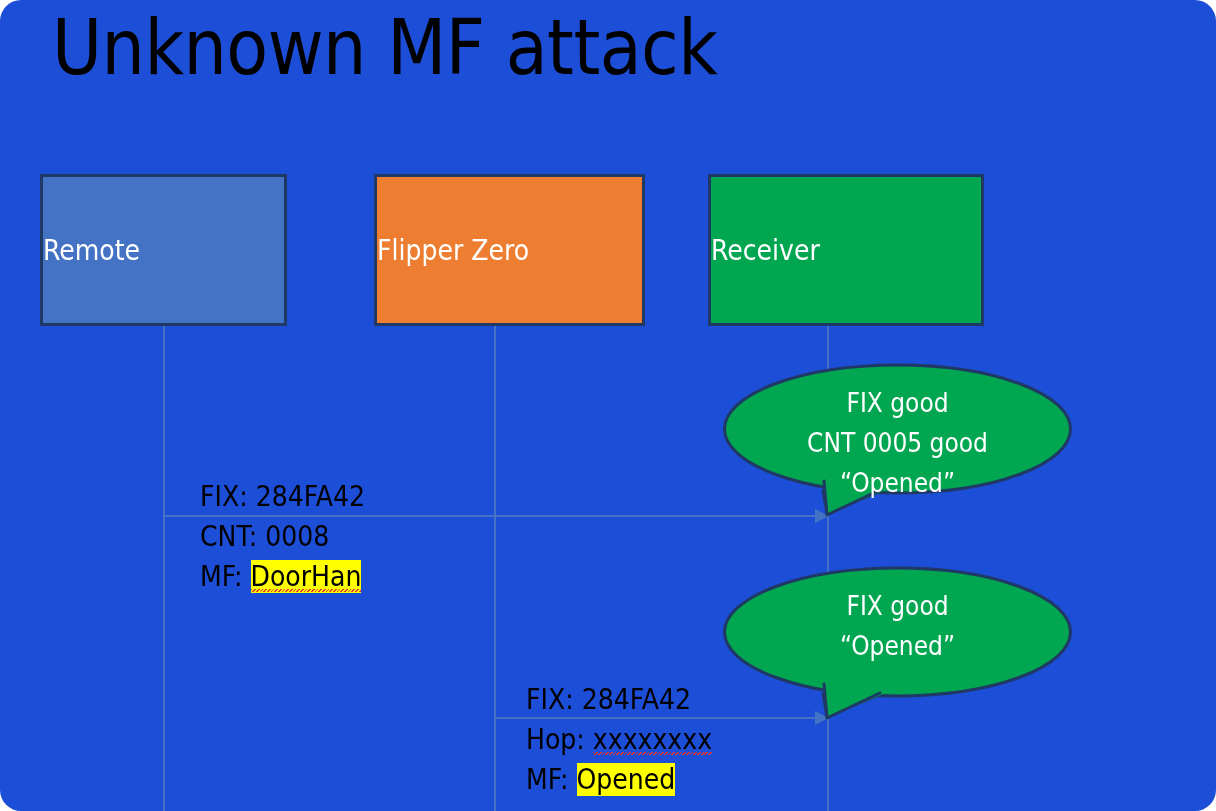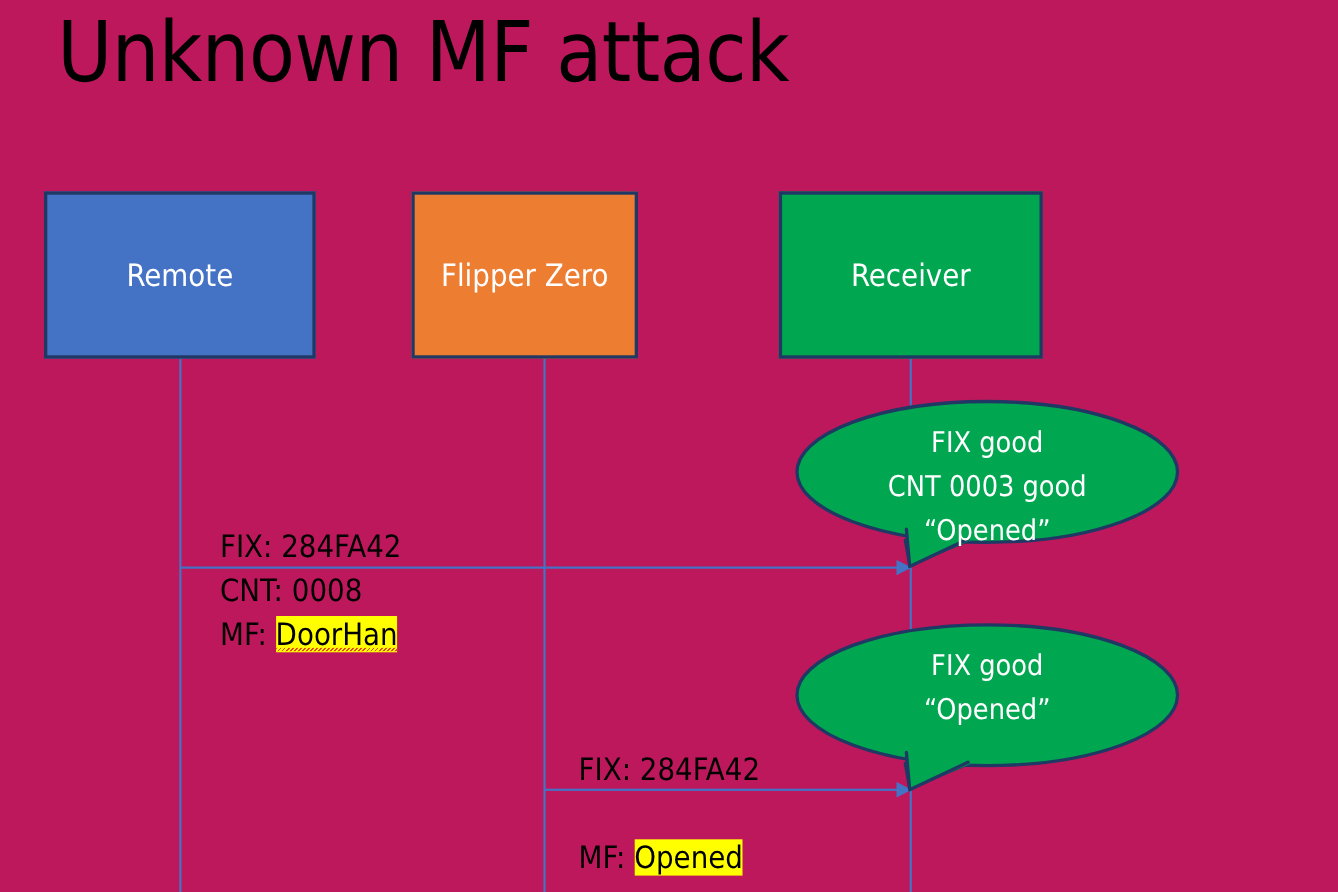--- a/index.html
+++ b/index.html
@@ -7,22 +7,23 @@
     padding: 0;
     background: #ffffff;
   }
   body {
     font-family: "Liberation Sans", sans-serif;
   }
   #slide {
     position: relative;
     width: 1216px;
     height: 811px;
-    background: #be185d;
+    background: #1d4ed8;
     overflow: hidden;
+    border-radius: 21px;
   }
 
   
   #slide-title {
     position: absolute;
     left: 52px;
     top: 6px;
     font-family: "DejaVu Sans Condensed", "Liberation Sans", sans-serif;
     font-size: 76px;
     font-weight: 300;
@@ -43,32 +44,31 @@
 
   
   .actor-box {
     position: absolute;
     top: 174px;
     height: 152px;
     border: 3px solid #1F3864;
     box-sizing: border-box;
     display: flex;
     align-items: center;
-    justify-content: center;
     color: #ffffff;
   }
   .actor-label {
     font-family: "DejaVu Sans Condensed", "Liberation Sans", sans-serif;
     font-size: 28px;
     font-weight: 400;
     white-space: nowrap;
   }
   #actor-remote   { left: 40px;  width: 247px; }
-  #actor-flipper  { left: 374px; width: 206px; }
-  #actor-receiver { left: 708px; width: 240px; }
+  #actor-flipper  { left: 374px; width: 271px; }
+  #actor-receiver { left: 708px; width: 276px; }
 
   
   .msg-arrow {
     position: absolute;
     height: 2px;
     background: #4472C4;
   }
   .msg-arrow::after {
     content: "";
     position: absolute;
@@ -186,35 +186,39 @@
     <span>MF:</span>
     <span class="hl squiggle">DoorHan</span>
   </div>
 
   <div class="msg-arrow" id="arrow-flipper-receiver"></div>
 
   <div class="msg-text" id="msg2-line1">
     <span>FIX:</span>
     <span>284FA42</span>
   </div>
+  <div class="msg-text" id="msg2-line2">
+    <span>Hop:</span>
+    <span class="squiggle">xxxxxxxx</span>
+  </div>
   <div class="msg-text" id="msg2-line3">
     <span>MF:</span>
     <span class="hl">Opened</span>
   </div>
 
   <div class="bubble-wrap" id="bubble-1">
     <svg class="bubble-svg" width="349" height="160" viewBox="0 0 349 160">
       <path d="M 100 128 L 104 150 L 158 128 Z" fill="#00A650" stroke="#1F3864" stroke-width="3" stroke-linejoin="round"></path>
       <ellipse cx="174.5" cy="66" rx="173" ry="64" fill="#00A650" stroke="#1F3864" stroke-width="3"></ellipse>
       <path d="M 104 152 L 101 126 L 160 128 Z" fill="#00A650" stroke="none"></path>
       <path d="M 101 118 L 104 152 L 157 127" fill="#00A650" stroke="#1F3864" stroke-width="3" stroke-linejoin="round" stroke-linecap="round"></path>
     </svg>
     <div class="bubble-text">
       <div>FIX good</div>
-      <div>CNT 0003 good</div>
+      <div>CNT 0005 good</div>
       <div>“Opened”</div>
     </div>
   </div>
 
   <div class="bubble-wrap" id="bubble-2">
     <svg class="bubble-svg" width="349" height="160" viewBox="0 0 349 160">
       <path d="M 100 128 L 104 150 L 158 128 Z" fill="#00A650" stroke="#1F3864" stroke-width="3" stroke-linejoin="round"></path>
       <ellipse cx="174.5" cy="66" rx="173" ry="64" fill="#00A650" stroke="#1F3864" stroke-width="3"></ellipse>
       <path d="M 104 152 L 101 126 L 160 128 Z" fill="#00A650" stroke="none"></path>
       <path d="M 101 118 L 104 152 L 157 127" fill="#00A650" stroke="#1F3864" stroke-width="3" stroke-linejoin="round" stroke-linecap="round"></path>

